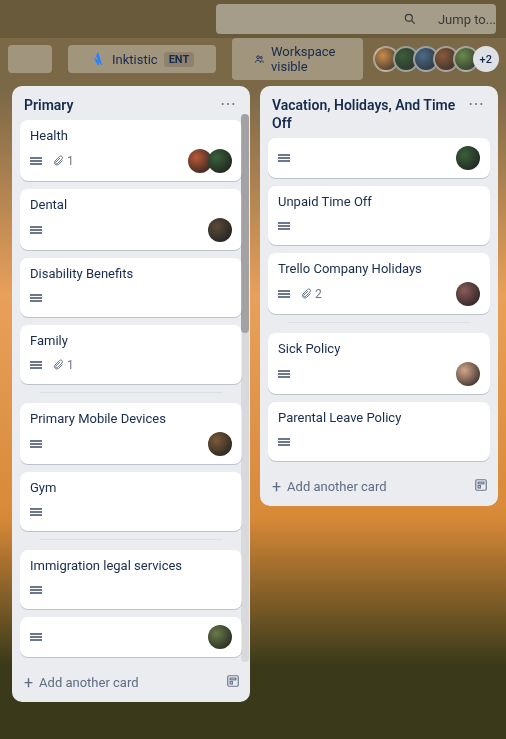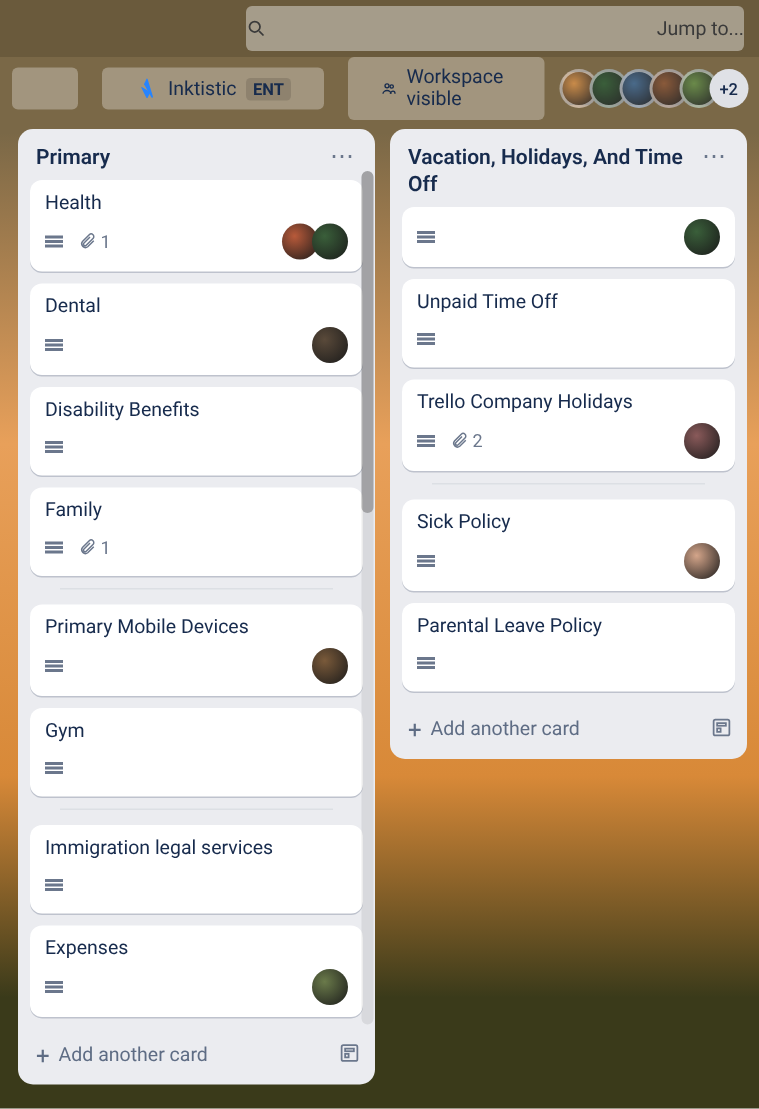--- a/index.html
+++ b/index.html
@@ -13,27 +13,27 @@
   }
   .topbar {
     height: 38px;
     background: rgba(90, 75, 50, 0.5);
     display: flex;
     align-items: center;
     padding: 4px 10px;
   }
   .search {
     margin-left: auto;
-    width: 332px;
+    width: 280px;
     height: 30px;
     background: rgba(255,255,255,0.4);
     border-radius: 4px;
     display: flex;
     align-items: center;
-    justify-content: space-between;
+    justify-content: flex-end;
     color: #3a3a3a;
     font-size: 13px;
     gap: 21px;
   }
   .boardbar {
     height: 42px;
     display: flex;
     align-items: center;
     padding: 0 8px;
     gap: 8px;
@@ -316,21 +316,20 @@
           <div class="sep"></div>
           <div class="card">
             <div class="card-title">Immigration legal services</div>
             <div class="card-row">
               <div class="card-badges">
                 <span class="icon-desc"></span>
               </div>
             </div>
           </div>
           <div class="card">
-            <div class="card-title">Expenses</div>
             <div class="card-row">
               <div class="card-badges">
                 <span class="icon-desc"></span>
               </div>
               <div class="card-avatars">
                 <span class="card-av" style="background:radial-gradient(circle at 35% 35%, #6a7a4a, #1a1a1a)"></span>
               </div>
             </div>
           </div>
         </div>

